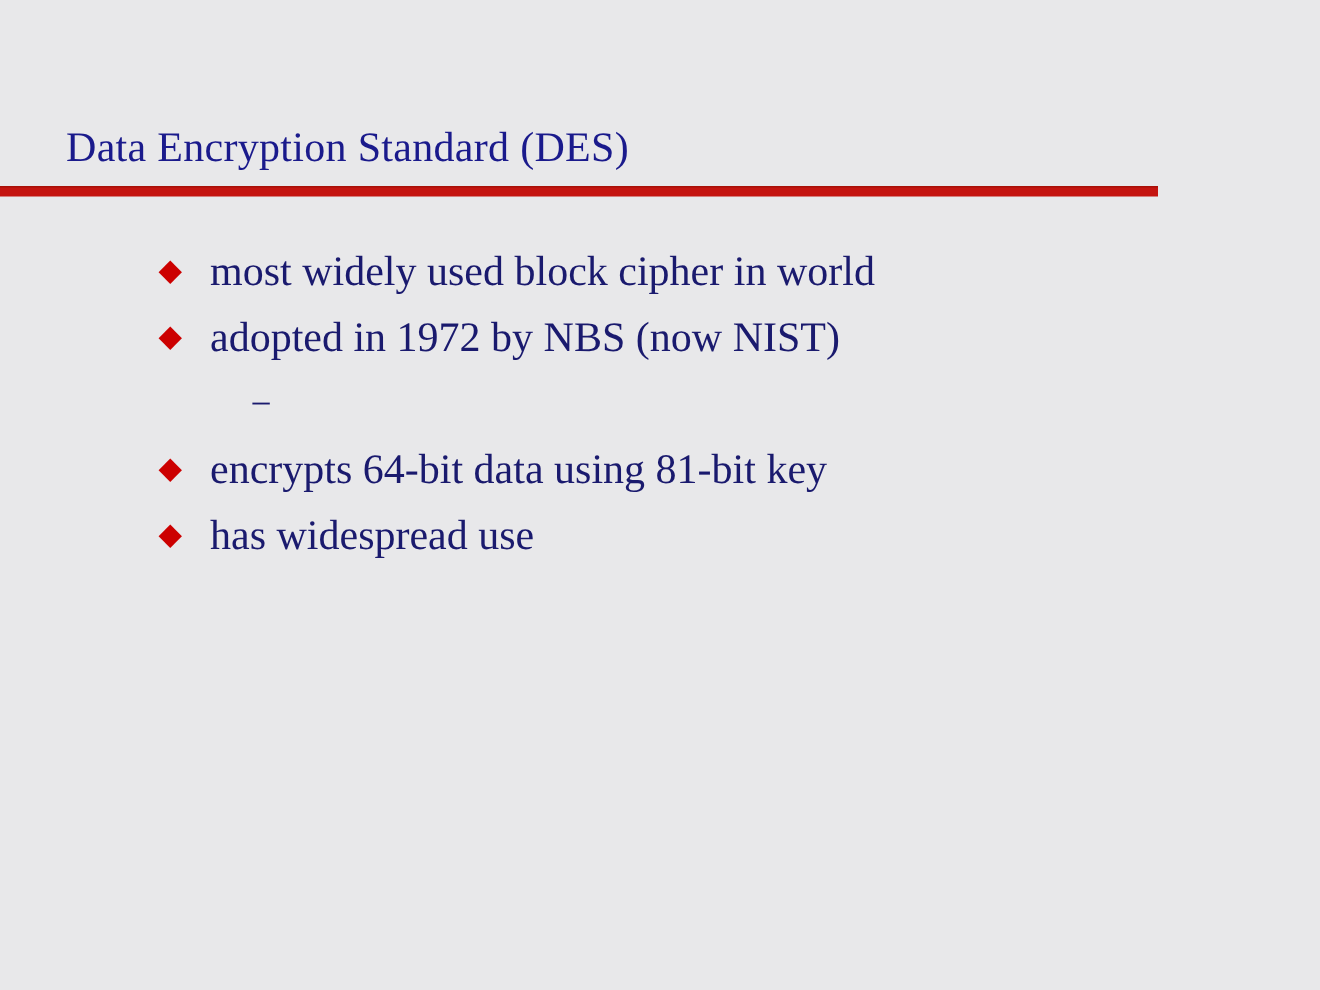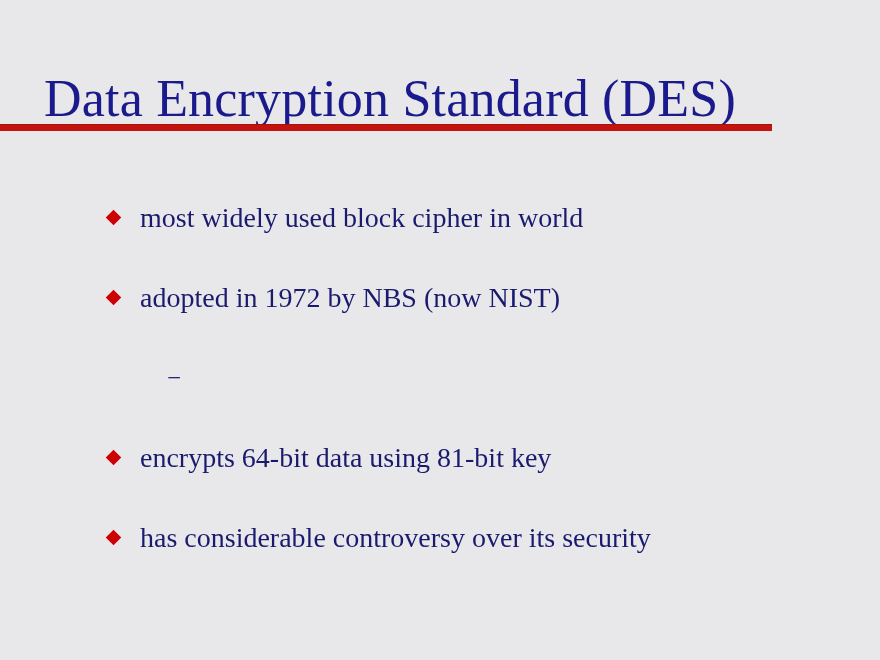--- a/index.html
+++ b/index.html
@@ -24,21 +24,21 @@
     height: 660px;
     background: #e8e8ea;
   }
 
   
   .slide-title {
     position: absolute;
     left: 44px;
     top: 74px;
     font-family: "Liberation Serif", "DejaVu Serif", serif;
-    font-size: 52px;
+    font-size: 28px;
     line-height: 50px;
     color: #1a1a8c;
     white-space: nowrap;
     letter-spacing: 0.2px;
   }
 
   .title-rule {
     position: absolute;
     left: 0px;
     top: 124px;
@@ -55,21 +55,20 @@
     left: 0;
     top: 160px;
     width: 880px;
   }
 
   .bullet-row {
     position: relative;
     height: 44px;
     line-height: 44px;
     white-space: nowrap;
-    margin-top: 36px;
   }
 
   .bullet-row.level-1 .bullet-marker {
     position: absolute;
     left: 108px;
     top: 16px;
     width: 11px;
     height: 11px;
     background: #cc0000;
     transform: rotate(45deg);
@@ -128,20 +127,20 @@
 
     <div class="bullet-row level-2">
       <span class="bullet-marker">−</span>
     </div>
 
     <div class="bullet-row level-1">
       <span class="bullet-marker"></span>
       <span class="bullet-text">encrypts 64-bit data using 81-bit key</span>
     </div>
 
-
     <div class="bullet-row level-1">
       <span class="bullet-marker"></span>
-      <span class="bullet-text">has considerable controversy over its security</span>
+      <span class="bullet-text">has widespread use</span>
     </div>
+
 
   </div>
 </div>
 
 </body></html>

